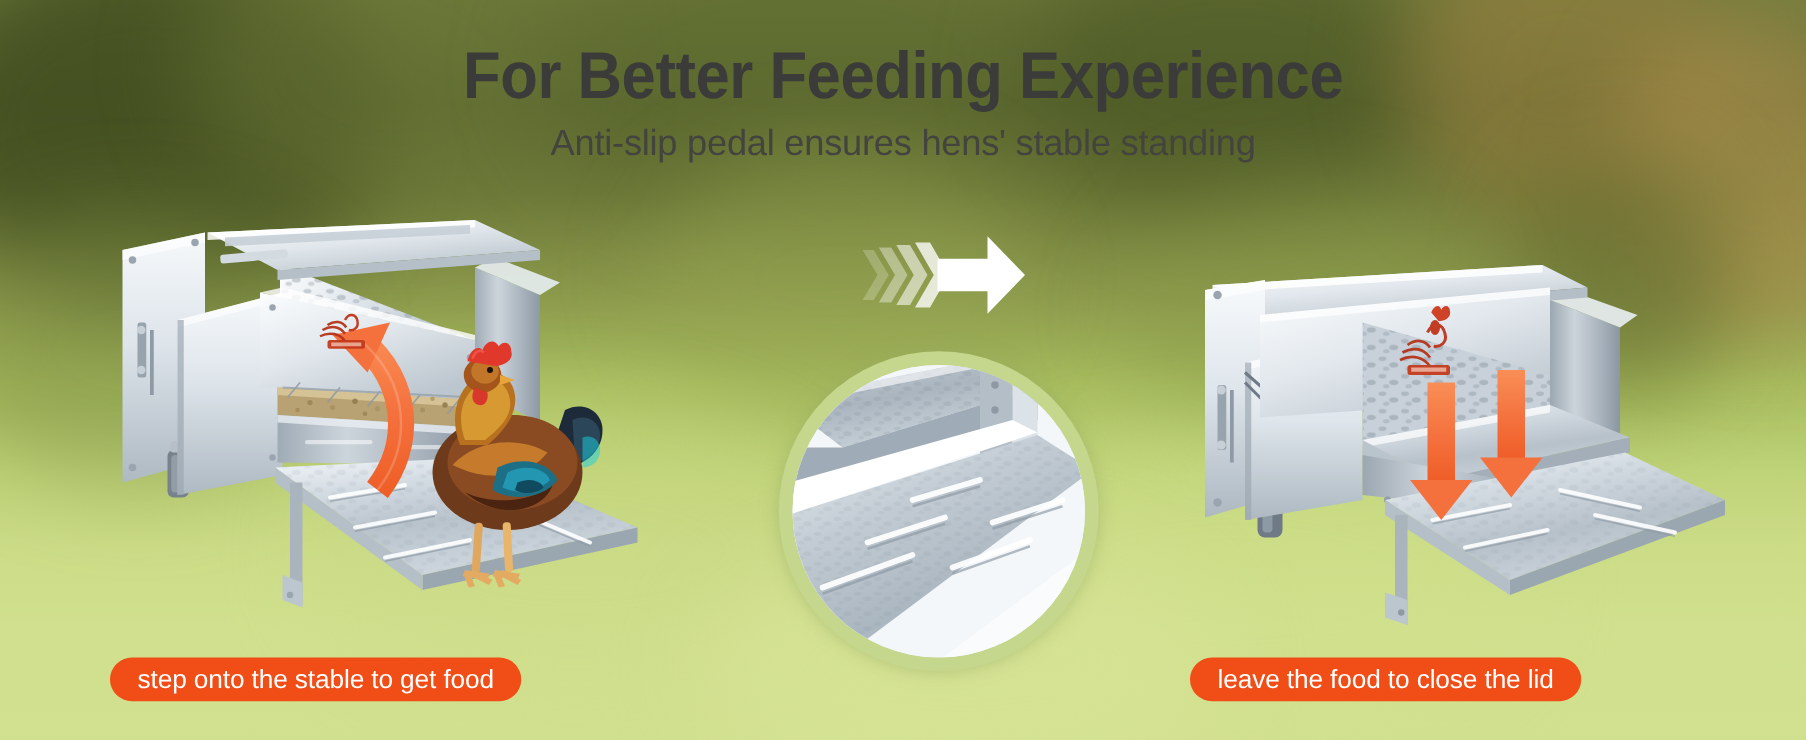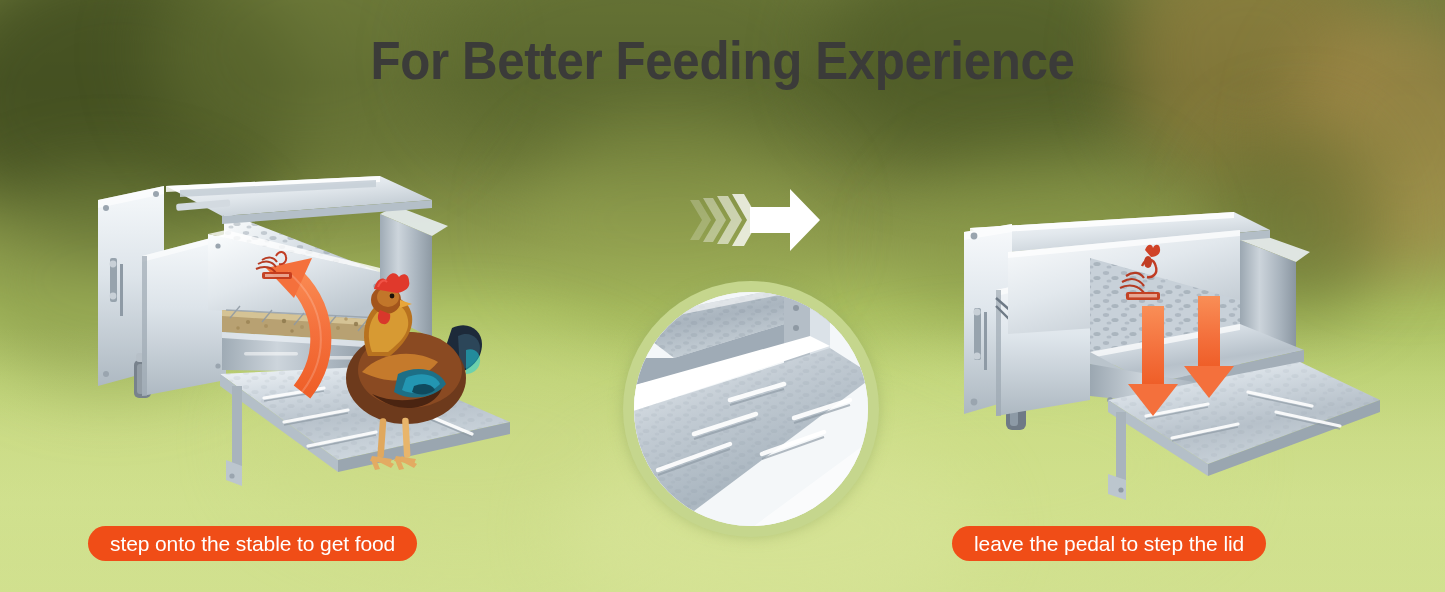--- a/index.html
+++ b/index.html
@@ -117,20 +117,21 @@
   <div class="bokeh b8"></div>
   <div class="bokeh b9"></div>
   <div class="bokeh b10"></div>
   <div class="bokeh b11"></div>
   <div class="bokeh b12"></div>
   <div class="bokeh b13"></div>
   <div class="bg-veil"></div>
 
   <div class="headline-block">
     <div class="headline">For Better Feeding Experience</div>
+    <div class="subhead">Anti-slip pedal ensures hens' stable standing</div>
   </div>
 
   <div class="photo" style="left:80px; top:160px; width:440px; height:350px;">
     <svg width="440" height="350" viewBox="0 0 440 350">
       <defs>
         <linearGradient id="stA" x1="0" y1="0" x2="1" y2="1">
           <stop offset="0" stop-color="#fdfefe"></stop>
           <stop offset=".28" stop-color="#e3e9ee"></stop>
           <stop offset=".58" stop-color="#c4cdd5"></stop>
           <stop offset=".82" stop-color="#dbe2e8"></stop>
@@ -524,15 +525,15 @@
         <path d="M182 82 c9-5 17-3 22 4" fill="none" stroke="#b5331a" stroke-width="2.2"></path>
         <path d="M180 88 c10-5 19-2 24 5" fill="none" stroke="#b5331a" stroke-width="2.2"></path>
         <rect x="186" y="92" width="34" height="8" rx="2" fill="#c43b1c"></rect>
         <rect x="189" y="94" width="28" height="3.4" fill="#f5c9b8" opacity=".75"></rect>
       </g>
     </svg>
   </div>
 
   <div class="pill pill-left">step onto the stable to get food</div>
 
-  <div class="pill pill-right">leave the pedal to step the lid</div>
+  <div class="pill pill-right">leave the food to close the lid</div>
 
 </div>
 
 </body></html>

